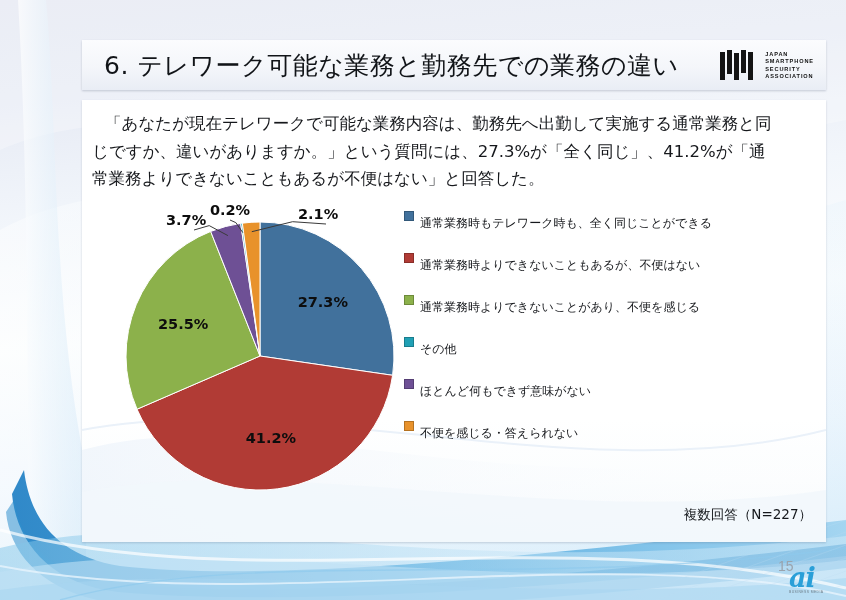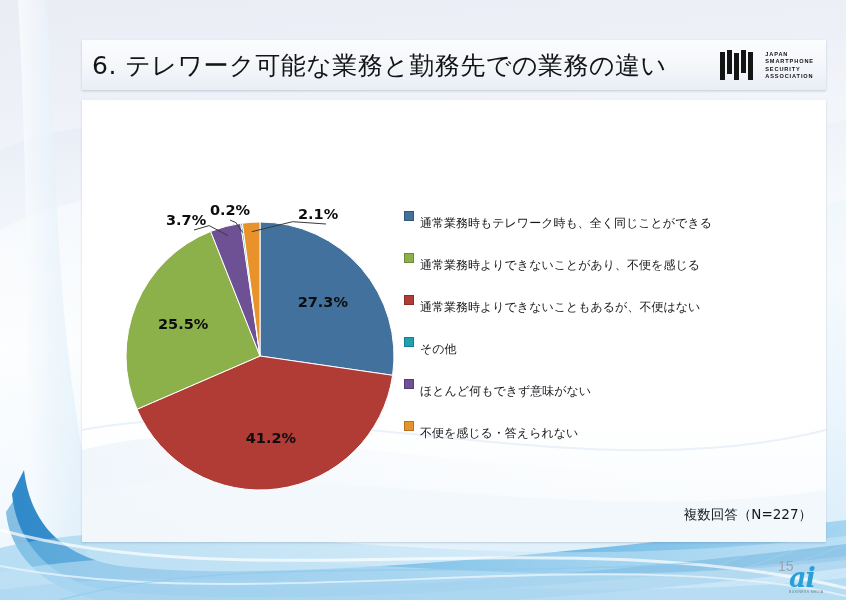--- a/index.html
+++ b/index.html
@@ -17,21 +17,21 @@
 
   
   #title-bar{
     position:absolute;left:82px;top:40px;width:744px;height:50px;
     background:linear-gradient(180deg,#fbfcfe 0%,#f4f6fa 55%,#e9edf5 100%);
     box-shadow:0 1px 2px rgba(80,90,120,.28);
     display:flex;align-items:center;
   }
   #page-title{
     font-size:25px;color:#111418;letter-spacing:.5px;
-    margin-left:10px;white-space:nowrap;font-weight:400;
+    margin-left:22px;white-space:nowrap;font-weight:400;
     font-family:"DejaVu Sans","Liberation Sans",sans-serif;
   }
   #logo{
     position:absolute;right:12px;top:9px;height:33px;display:flex;align-items:center;gap:5px;
   }
   #logo-bars{display:block;}
   #logo-text{font-size:5.6px;line-height:7.2px;letter-spacing:.9px;color:#101010;font-weight:700;}
   #logo-text div{white-space:nowrap;}
 
   
@@ -183,20 +183,25 @@
         <linearGradient id="pw1" x1="0" y1="0" x2="1" y2="0">
           <stop offset="0%" stop-color="#eef4fb" stop-opacity=".9"></stop>
           <stop offset="100%" stop-color="#ffffff" stop-opacity=".2"></stop>
         </linearGradient>
       </defs>
       <path d="M0,350 C180,300 420,408 744,352 L744,442 L0,442 Z" fill="url(#pw1)" opacity=".85"></path>
       <path d="M0,392 C200,352 480,430 744,390 L744,442 L0,442 Z" fill="#f2f7fc" opacity=".9"></path>
       <path d="M0,330 C220,288 500,392 744,330" stroke="#eaf1f9" stroke-width="2" fill="none"></path>
     </svg>
 
+    <div id="lead-paragraph">
+      <div class="indent">「あなたが現在テレワークで可能な業務内容は、勤務先へ出勤して実施する通常業務と同</div>
+      <div>じですか、違いがありますか。」という質問には、27.3%が「全く同じ」、41.2%が「通</div>
+      <div>常業務よりできないこともあるが不便はない」と回答した。</div>
+    </div>
 
     <div id="chart-area">
 
       <div id="pie-wrap">
         <svg class="pie-svg" width="310" height="300" viewBox="0 0 310 300">
           <g id="pie-slices">
               <path d="M 138 151 L 138.00 17.00 A 134 134 0 0 1 270.60 170.30 Z" fill="#41719C" stroke="#ffffff" stroke-width="1"></path>
               <path d="M 138 151 L 270.60 170.30 A 134 134 0 0 1 15.02 204.22 Z" fill="#B13B35" stroke="#ffffff" stroke-width="1"></path>
               <path d="M 138 151 L 15.02 204.22 A 134 134 0 0 1 88.67 26.41 Z" fill="#8CB14B" stroke="#ffffff" stroke-width="1"></path>
               <path d="M 138 151 L 88.67 26.41 A 134 134 0 0 1 118.70 18.40 Z" fill="#6E5095" stroke="#ffffff" stroke-width="1"></path>
@@ -218,26 +223,26 @@
             </g>
         </svg>
       </div>
 
       <div id="legend">
         <div class="legend-row">
           <span class="legend-swatch" style="background: rgb(65, 113, 156);"></span>
           <span class="legend-label">通常業務時もテレワーク時も、全く同じことができる</span>
         </div>
         <div class="legend-row">
+          <span class="legend-swatch" style="background: rgb(177, 59, 53);"></span>
+          <span class="legend-label">通常業務時よりできないこともあるが、不便はない</span>
+        </div>
+        <div class="legend-row">
           <span class="legend-swatch" style="background: rgb(140, 177, 75);"></span>
           <span class="legend-label">通常業務時よりできないことがあり、不便を感じる</span>
-        </div>
-        <div class="legend-row">
-          <span class="legend-swatch" style="background: rgb(177, 59, 53);"></span>
-          <span class="legend-label">通常業務時よりできないこともあるが、不便はない</span>
         </div>
         <div class="legend-row">
           <span class="legend-swatch" style="background: rgb(32, 160, 181);"></span>
           <span class="legend-label">その他</span>
         </div>
         <div class="legend-row">
           <span class="legend-swatch" style="background: rgb(110, 80, 149);"></span>
           <span class="legend-label">ほとんど何もできず意味がない</span>
         </div>
         <div class="legend-row">

